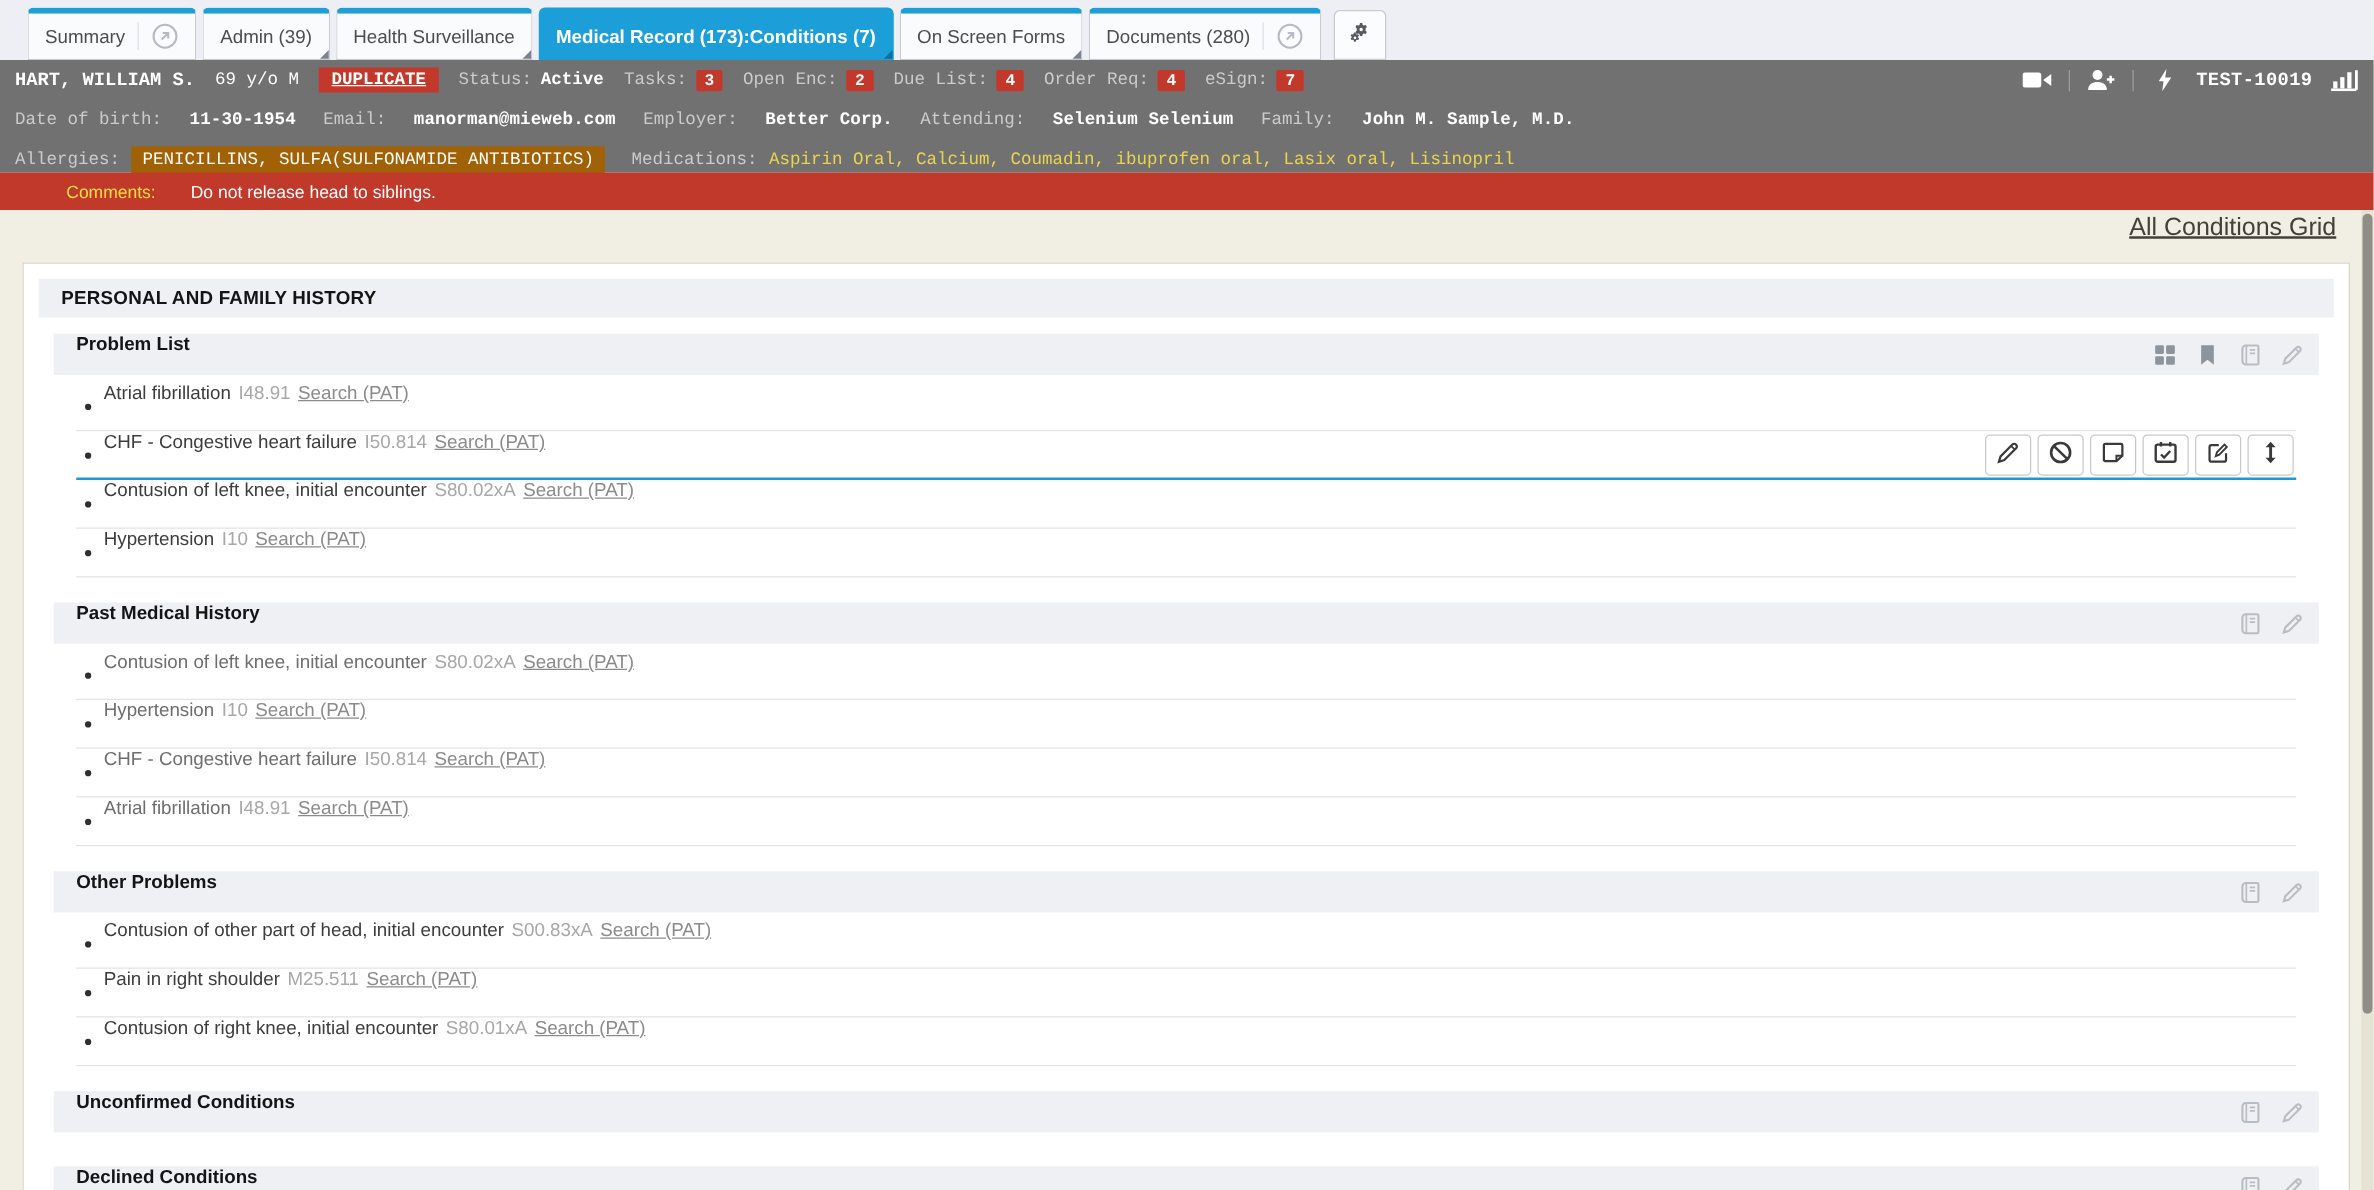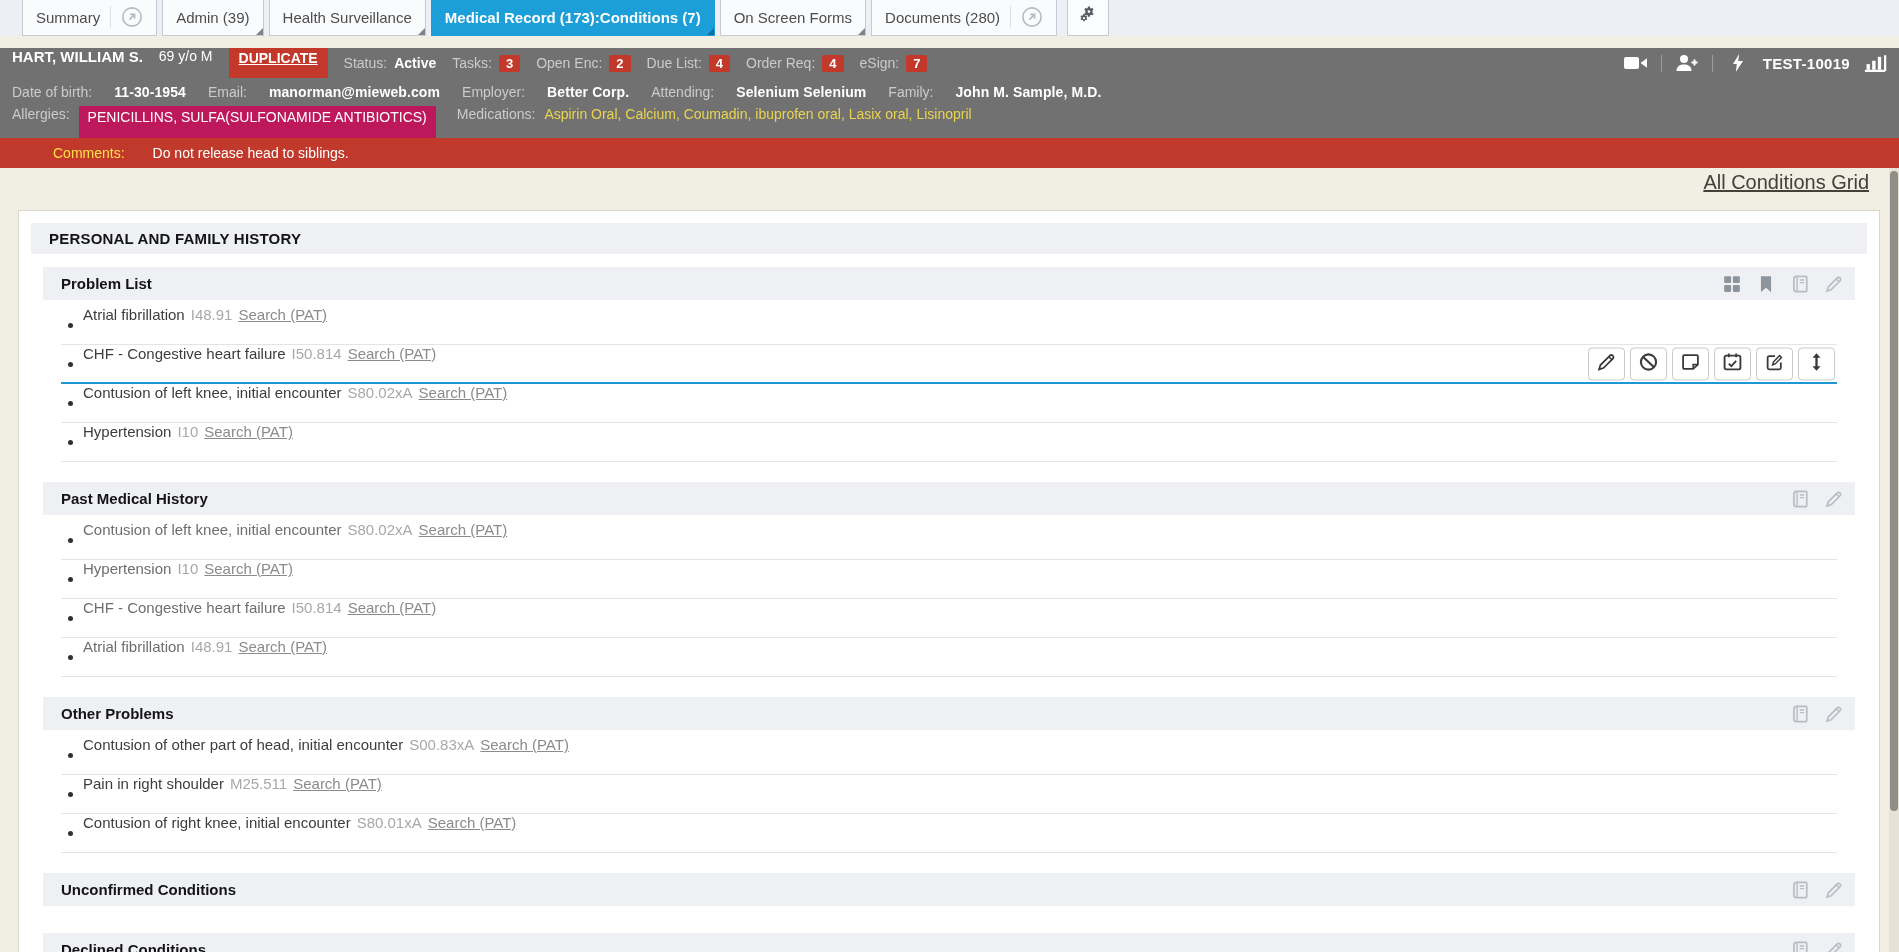--- a/index.html
+++ b/index.html
@@ -1,65 +1,65 @@
 <!DOCTYPE html>
 <html><head>
 <meta charset="utf-8">
 <style>
   * { margin:0; padding:0; box-sizing:border-box; }
   body { font-family:"Liberation Sans", sans-serif; }
   .screen{position:relative;width:1899px;height:952px;background:#f1eee3;overflow:hidden;}
 
   
-  .tabbar{position:absolute;top:0;left:0;right:0;height:36px;background:#edeff4;display:flex;align-items:flex-end;padding-left:22px;gap:5px;}
+  .tabbar{position:absolute;top:0;left:0;right:0;height:48px;background:#edeff4;display:flex;align-items:flex-end;padding-left:22px;gap:5px;}
   .tab{position:relative;display:flex;align-items:center;height:42px;border:1px solid #c6cad2;border-top:5px solid #1c9ed9;border-radius:5px 5px 0 0;background:#fafbfd;color:#4d4d4d;font-size:15px;padding:0 13px;cursor:pointer;white-space:nowrap;}
   .tab.active{background:#1c9ed9;border-color:#1c9ed9;color:#fff;font-weight:bold;}
   .tab.caret::after{content:"";position:absolute;right:0;bottom:0;border-left:7px solid transparent;border-bottom:7px solid #7d838c;}
   .tab.active.caret::after{border-bottom-color:#0e6f9f;}
   .tab .popout{width:22px;height:22px;color:#b6bac2;margin-left:10px;padding-left:10px;border-left:1px solid #dde0e5;box-sizing:content-box;}
   .tab .popout svg{width:22px;height:22px;}
   .settings-tab{height:40px;width:42px;border:1px solid #c6cad2;border-radius:5px 5px 0 0;background:#fbfcfd;display:flex;align-items:center;justify-content:center;color:#565b61;margin-left:5px;cursor:pointer;}
   .settings-tab svg{width:22px;height:22px;}
 
   
   .ptbar{position:absolute;top:48px;left:0;right:0;height:90px;background:#717171;color:#fff;}
-  .ptrow{display:flex;padding:0 12px;}
+  .ptrow{display:flex;align-items:center;padding:16px 12px;font-family:Liberation Mono, monospace;}
   .ptrow1{height:30px;font-size:14px;gap:16px;}
   .pt-name{font-size:15px;font-weight:bold;}
   .dup-badge{background:#c2382a;color:#fff;font-weight:bold;text-decoration:underline;padding:2px 10px;font-size:14px;cursor:pointer;}
   .pt-label{color:#cbcbcb;}
   .pt-strong{font-weight:bold;}
   .counter{display:flex;align-items:center;gap:7px;}
   .badge{background:#c2382a;color:#fff;font-weight:bold;padding:1px 7px;border-radius:2px;font-size:13px;cursor:pointer;}
   .pt-right{margin-left:auto;display:flex;align-items:center;gap:13px;}
   .pt-right .hicon{width:24px;height:18px;color:#fff;cursor:pointer;display:flex;align-items:center;}
   .pt-right .hicon svg{width:100%;height:100%;}
   .vdiv{width:1px;height:17px;background:#9d9d9d;}
   .chart-id{font-size:15px;font-weight:bold;letter-spacing:.3px;}
   .ptrow2{height:28px;font-size:14px;gap:22px;}
   .pair{display:flex;gap:22px;align-items:center;white-space:nowrap;}
   .pair .pt-strong{letter-spacing:.1px;}
   .ptrow3{height:32px;font-size:14px;gap:9px;}
-  .allergy-badge{background:#be185d;padding:3px 9px;color:#fff;cursor:pointer;}
+  .allergy-badge{background:#a16207;padding:3px 9px;color:#fff;cursor:pointer;}
   .meds{display:flex;flex-wrap:nowrap;}
   .med-link{color:#e9d44f;cursor:pointer;white-space:pre;}
   .ptrow3 .pt-label.meds-label{margin-left:12px;}
 
   
   .comments{position:absolute;top:138px;left:0;right:0;height:30px;background:#c0392b;display:flex;align-items:center;font-size:14px;padding:0 12px;gap:28px;}
   .comments .lab{color:#fde047;margin-left:41px;}
   .comments .val{color:#fff;}
 
   
   .grid-link{position:absolute;top:171px;right:30px;font-size:20px;color:#44403a;text-decoration:underline;cursor:pointer;}
   .card{position:absolute;top:210px;left:18px;width:1862px;height:800px;background:#fff;border:1px solid #d9d6cb;border-bottom:none;padding:12px 12px 0;}
   .page-header{background:#eef0f4;height:31px;display:flex;align-items:center;padding:0 18px;font-size:15px;font-weight:bold;color:#141414;letter-spacing:.2px;margin-bottom:13px;}
   .section{margin:0 12px 20px;}
   .section.empty{margin-bottom:27px;}
-  .sec-head{background:#eef0f4;height:33px;display:flex;align-items:center;padding:0 12px 0 18px;font-size:15px;font-weight:bold;color:#141414;}
+  .sec-head{background:#eef0f4;height:33px;display:flex;padding:0 12px 0 18px;font-size:15px;font-weight:bold;color:#141414;}
   .sec-icons{margin-left:auto;display:flex;gap:16px;align-items:center;}
   .sec-icon-btn{width:18px;height:18px;color:#8e949c;cursor:pointer;}
   .sec-icon-btn svg{width:18px;height:18px;}
   .sec-icon-btn.lite{color:#b9bdc3;}
   .items{padding:6px 18px 0;}
   .item{position:relative;height:39px;display:flex;border-bottom:1px solid #e4e4e4;font-size:15px;padding-left:22px;}
   .item::before{content:"";position:absolute;left:7px;top:17px;width:5px;height:5px;border-radius:50%;background:#2f2f2f;}
   .c-name{color:#3d3d3d;margin-right:6px;}
   .items.muted .c-name{color:#6e6e6e;}
   .c-code{color:#a8a8a8;margin-right:6px;}

